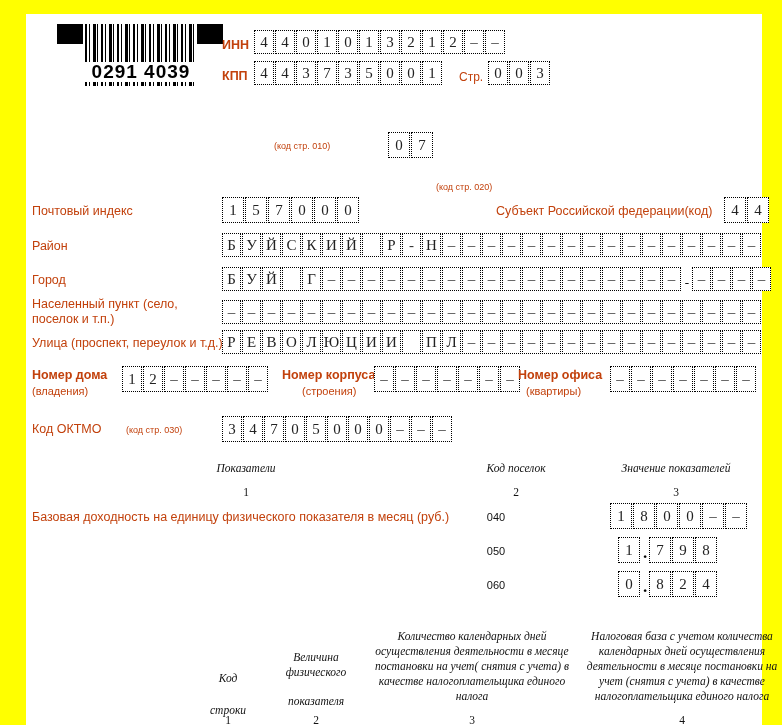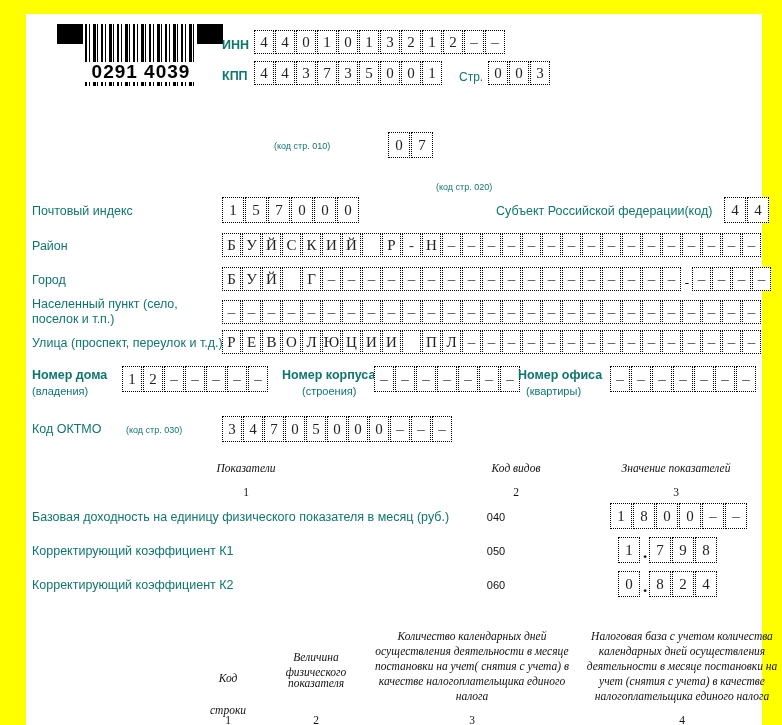--- a/index.html
+++ b/index.html
@@ -54,21 +54,21 @@
     font-weight: bold;
     color: #000;
     letter-spacing: 1px;
     background: #fff;
     line-height: 20px;
   }
   
   .lbl {
     position: absolute;
     font-size: 12.5px;
-    color: #0f766e;
+    color: #c2410c;
     white-space: nowrap;
   }
   .lbl.small { font-size: 9px; }
   .lbl.bold { font-weight: bold; font-size: 12.5px; }
   .title {
     position: absolute;
     font-weight: bold;
     font-size: 12.5px;
     color: #000;
     white-space: nowrap;
@@ -357,64 +357,62 @@
       <div class="cell" style="width: 20px; height: 26px;">5</div>
       <div class="cell" style="width: 20px; height: 26px;">0</div>
       <div class="cell" style="width: 20px; height: 26px;">0</div>
       <div class="cell" style="width: 20px; height: 26px;">0</div>
       <div class="cell dash" style="width: 20px; height: 26px;">–</div>
       <div class="cell dash" style="width: 20px; height: 26px;">–</div>
       <div class="cell dash" style="width: 20px; height: 26px;">–</div>
     </div>
 
   <div class="ital" style="left:150px; top:448px; width:140px;">Показатели</div>
-  <div class="ital" style="left:430px; top:448px; width:120px;">Код видов</div>
+  <div class="ital" style="left:430px; top:448px; width:120px;">Код поселок</div>
   <div class="ital" style="left:560px; top:448px; width:180px;">Значение показателей</div>
 
   <div class="colnum" style="left:150px; top:472px; width:140px;">1</div>
   <div class="colnum" style="left:430px; top:472px; width:120px;">2</div>
   <div class="colnum" style="left:560px; top:472px; width:180px;">3</div>
 
   <div class="lbl" style="left:6px; top:496px;">Базовая доходность на единицу физического показателя в месяц (руб.)</div>
   <div class="colnum" style="left:450px; top:497px; width:40px; font-family:'Liberation Sans',sans-serif; font-size:11px;">040</div>
   <div class="cells" id="row040-cells" style="left:584px; top:489px;">
       <div class="cell" style="width: 22px; height: 26px;">1</div>
       <div class="cell" style="width: 22px; height: 26px;">8</div>
       <div class="cell" style="width: 22px; height: 26px;">0</div>
       <div class="cell" style="width: 22px; height: 26px;">0</div>
       <div class="cell dash" style="width: 22px; height: 26px;">–</div>
       <div class="cell dash" style="width: 22px; height: 26px;">–</div>
     </div>
 
-  <div class="lbl" style="left:6px; top:530px;">Корректирующий коэффициент К1</div>
   <div class="colnum" style="left:450px; top:531px; width:40px; font-family:'Liberation Sans',sans-serif; font-size:11px;">050</div>
   <div class="cells" id="row050-cells" style="left:592px; top:523px;">
       <div class="cell" style="width: 22px; height: 26px;">1</div>
       <div class="sep" style="width: 8px; height: 26px; font-size: 17px; font-weight: bold;">.</div>
       <div class="cell" style="width: 22px; height: 26px;">7</div>
       <div class="cell" style="width: 22px; height: 26px;">9</div>
       <div class="cell" style="width: 22px; height: 26px;">8</div>
     </div>
 
-  <div class="lbl" style="left:6px; top:564px;">Корректирующий коэффициент К2</div>
   <div class="colnum" style="left:450px; top:565px; width:40px; font-family:'Liberation Sans',sans-serif; font-size:11px;">060</div>
   <div class="cells" id="row060-cells" style="left:592px; top:557px;">
       <div class="cell" style="width: 22px; height: 26px;">0</div>
       <div class="sep" style="width: 8px; height: 26px; font-size: 17px; font-weight: bold;">.</div>
       <div class="cell" style="width: 22px; height: 26px;">8</div>
       <div class="cell" style="width: 22px; height: 26px;">2</div>
       <div class="cell" style="width: 22px; height: 26px;">4</div>
     </div>
 
   <div class="ital" style="left:162px; top:658px; width:80px;">Код</div>
   <div class="ital" style="left:162px; top:673px; width:80px;margin-top:17px;">строки</div>
 
   <div class="ital" style="left:240px; top:637px; width:100px;">Величина</div>
   <div class="ital" style="left:240px; top:652px; width:100px;">физического</div>
-  <div class="ital" style="left:240px; top:663px; width:100px;">показателя</div>
+  <div class="ital" style="left:240px; top:681px; width:100px;">показателя</div>
 
   <div class="ital" style="left:348px; top:615px; width:196px; line-height:15px;">Количество календарных дней осуществления деятельности в месяце постановки на учет( снятия с учета) в качестве налогоплательщика единого налога</div>
   <div class="ital" style="left:552px; top:615px; width:208px; line-height:15px;">Налоговая база с учетом количества календарных дней осуществления деятельности в месяце постановки на учет (снятия с учета) в качестве налогоплательщика единого налога</div>
 
   <div class="colnum" style="left:162px; top:700px; width:80px;">1</div>
   <div class="colnum" style="left:240px; top:700px; width:100px;">2</div>
   <div class="colnum" style="left:348px; top:700px; width:196px;">3</div>
   <div class="colnum" style="left:552px; top:700px; width:208px;">4</div>
 
 </div>

